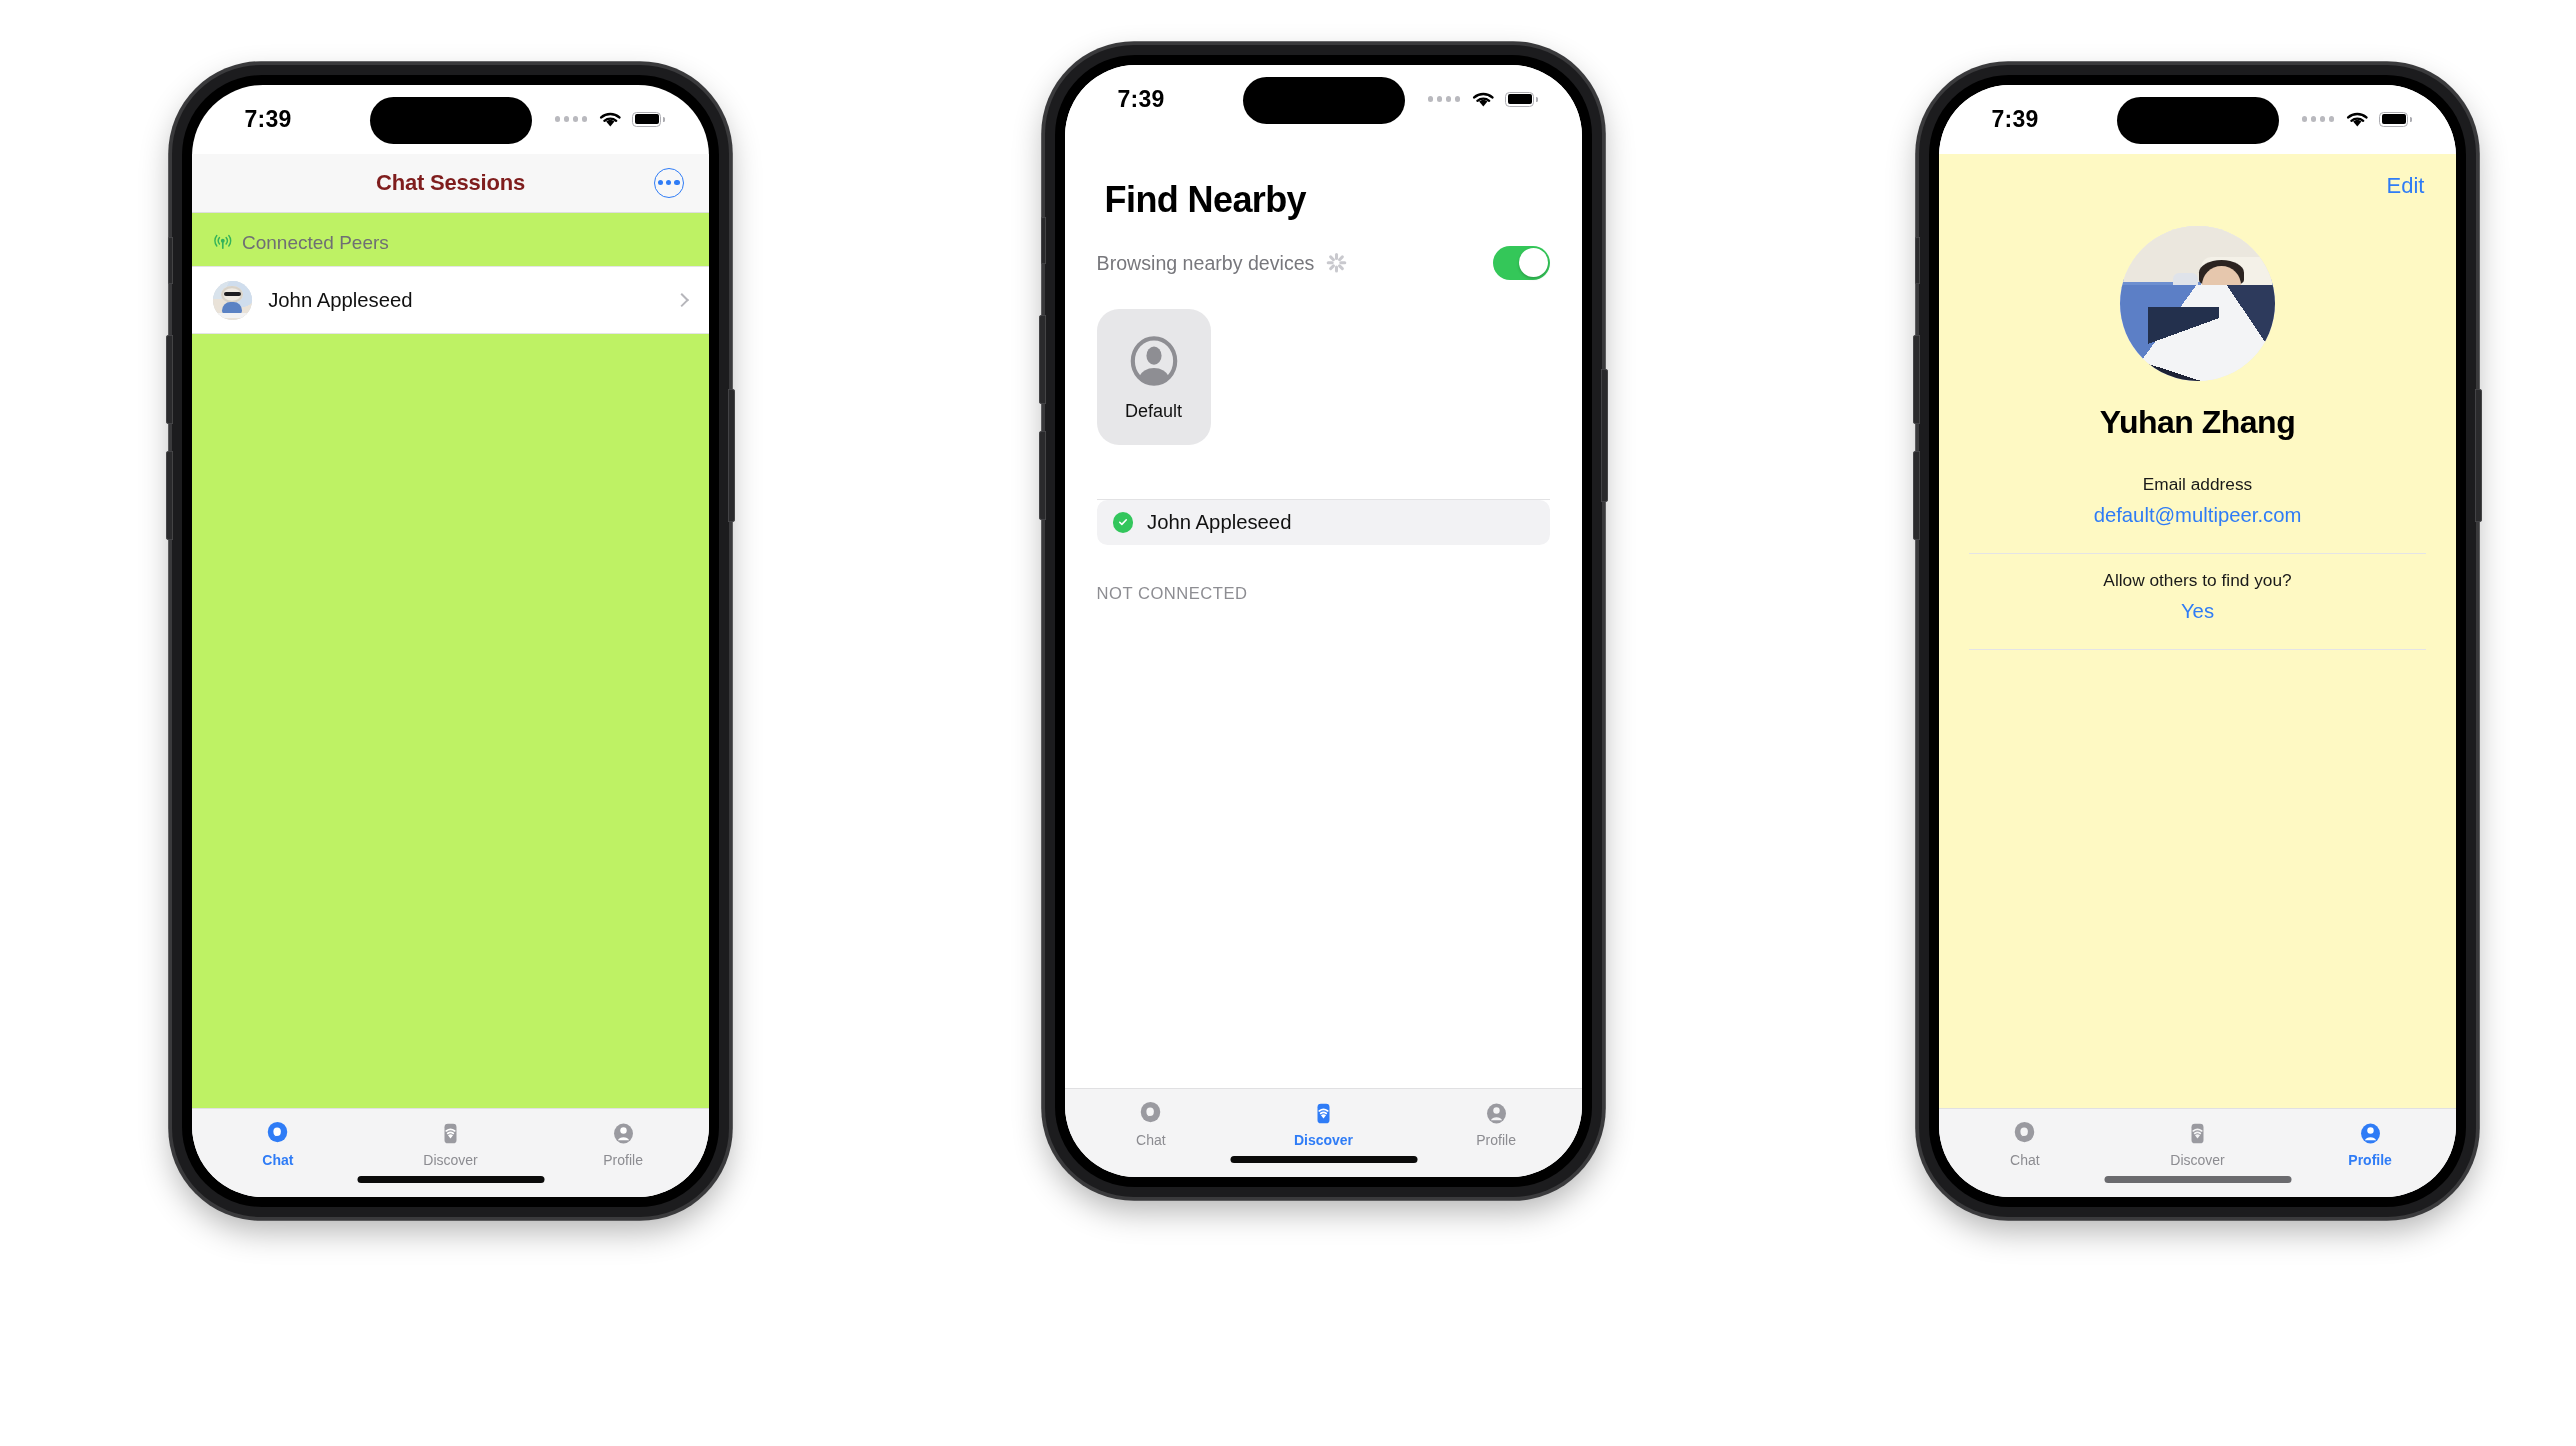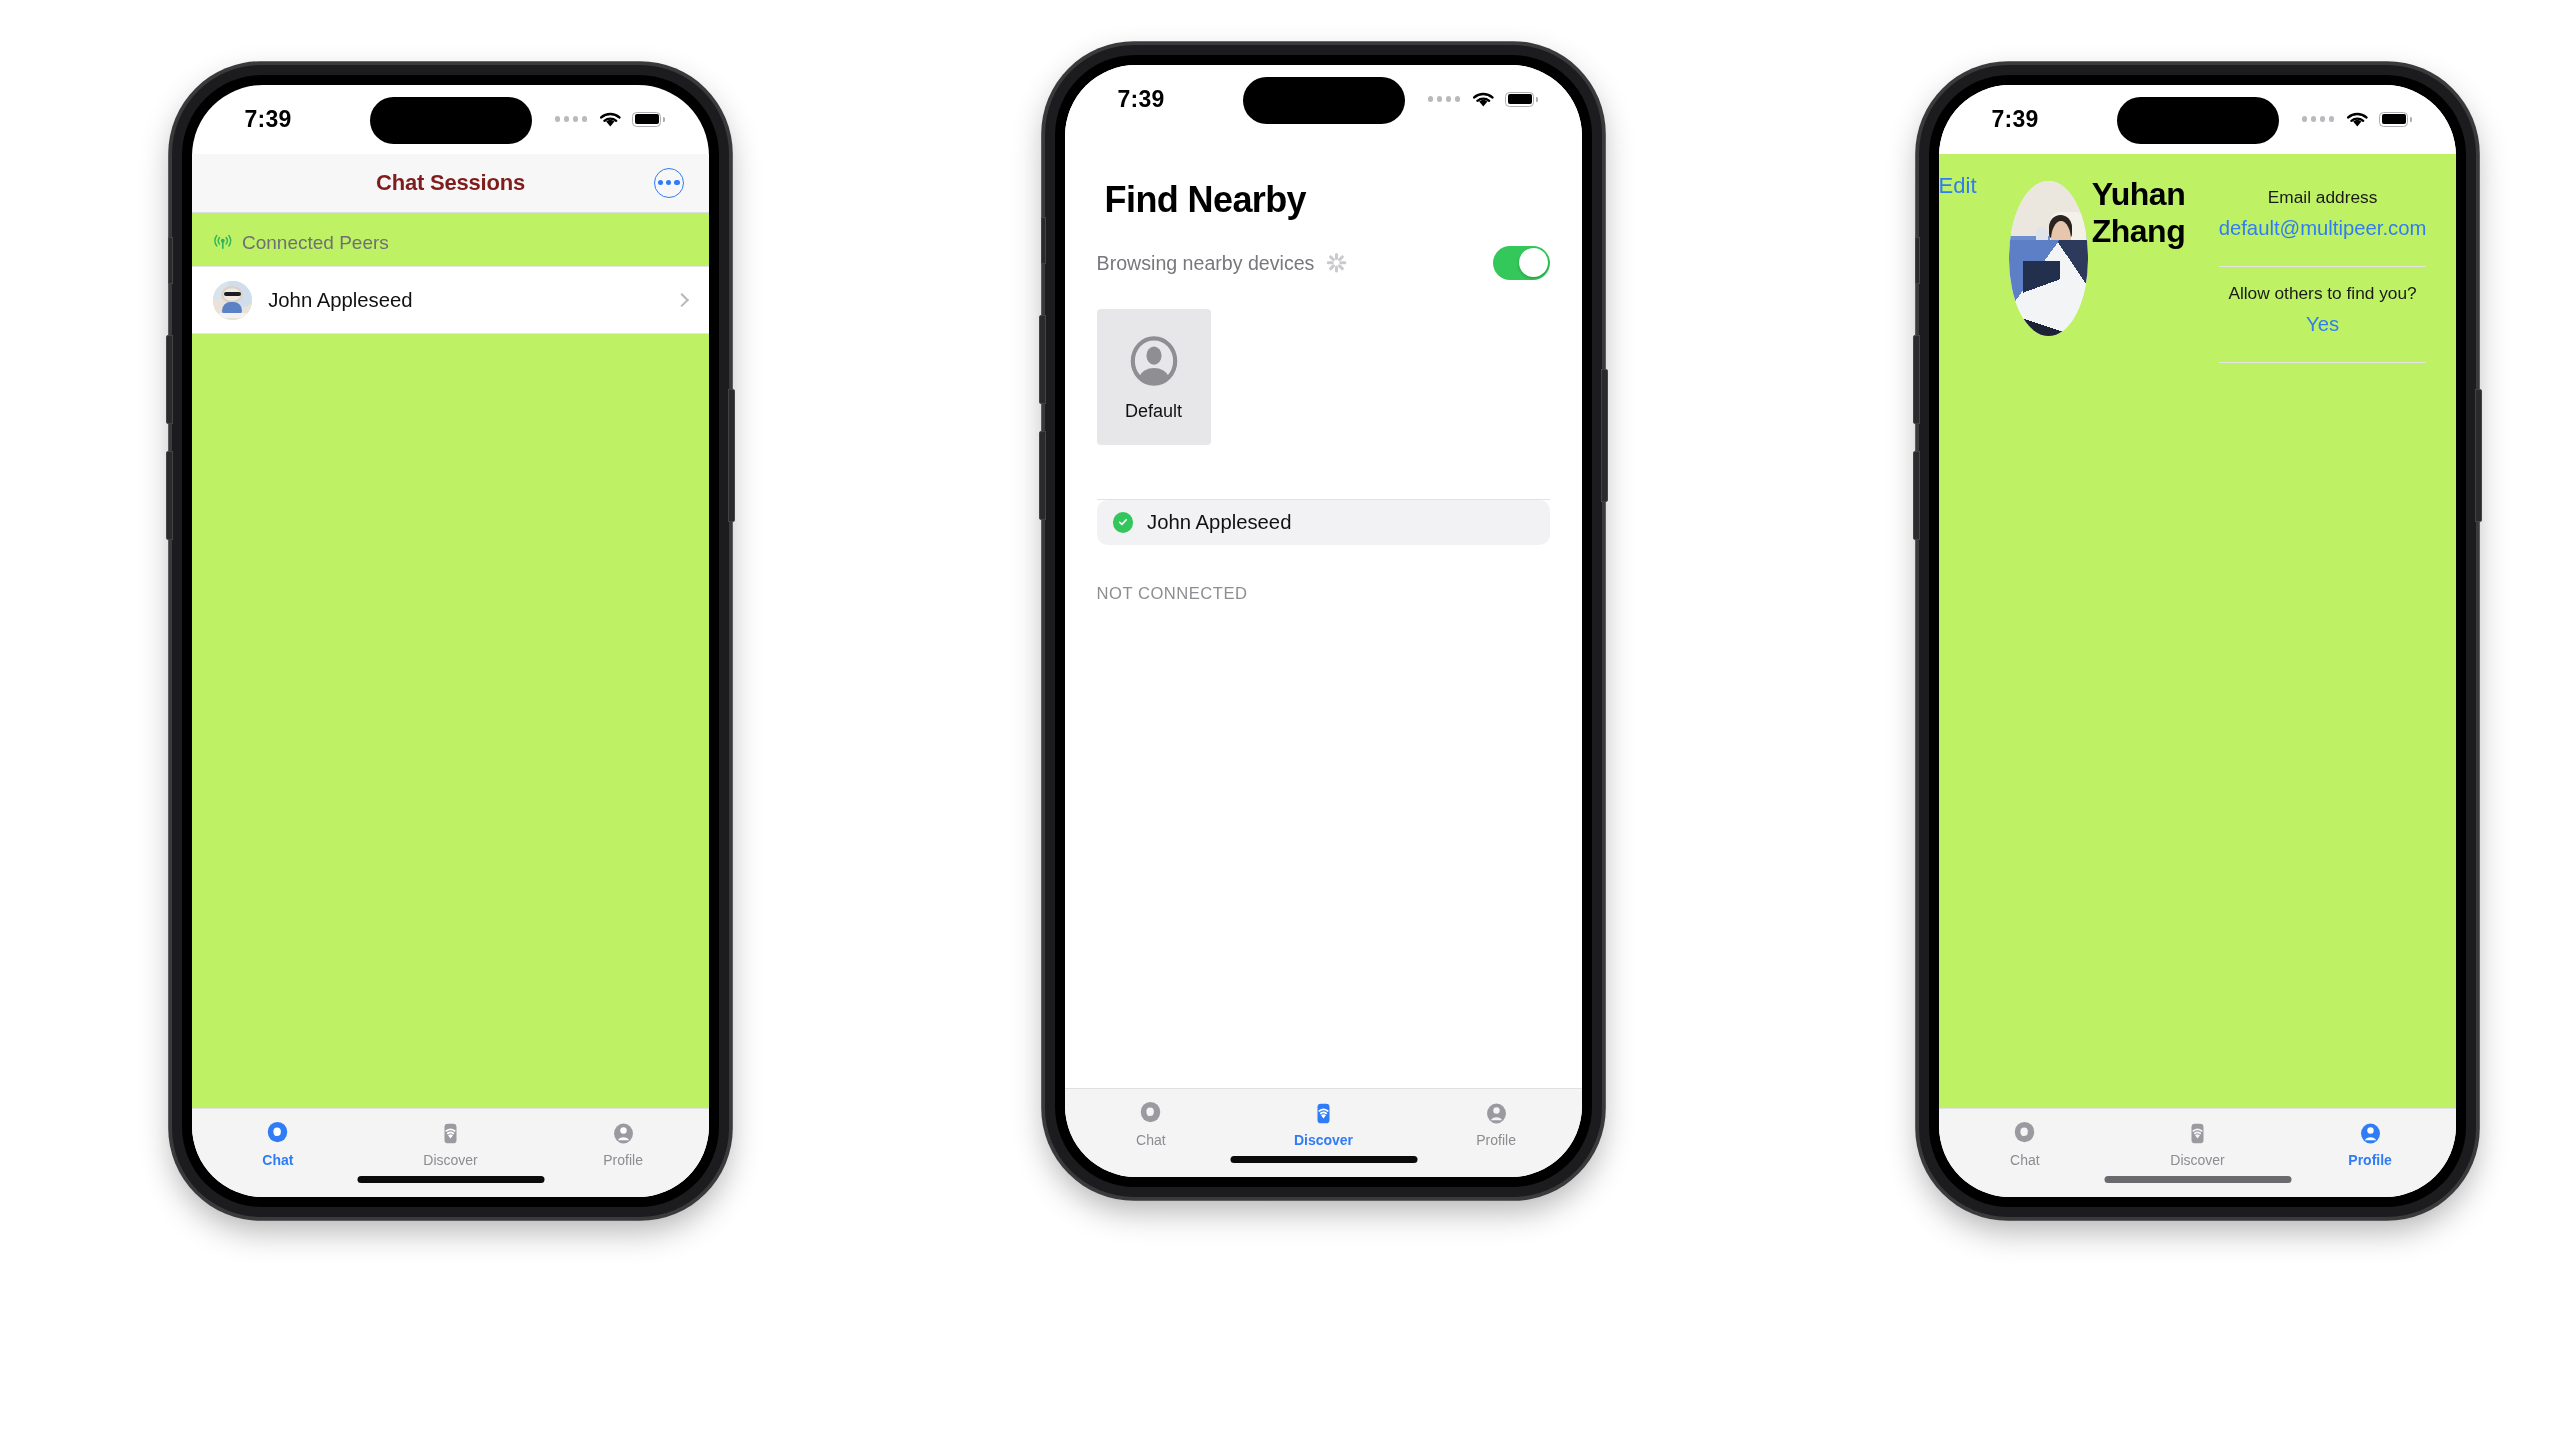--- a/index.html
+++ b/index.html
@@ -131,42 +131,42 @@
     margin-left: auto; width: 57px; height: 34px;
     border-radius: 18px; background: #34c759; position: relative;
   }
   .toggle i {
     position: absolute; right: 2.3px; top: 2.3px;
     width: 29px; height: 29px; border-radius: 50%; background: #fff;
     box-shadow: 0 1.5px 3px rgba(0,0,0,.22);
   }
   .card-area { padding: 29px 32px 0 32px; }
   .dev-card {
-    width: 114px; height: 136px; border-radius: 4px;
+    width: 114px; height: 136px; border-radius: 22px;
     background: #e7e7e9;
     display: flex; flex-direction: column; align-items: center; justify-content: center;
   }
   .dev-card-label { font-size: 18px; color: #111; margin-top: 12px; }
   .p2-divider { height: 0.8px; background: #e2e2e4; margin: 54px 32px 0 32px; }
   .grp-title {
     font-size: 16.6px; color: #8d8d92; letter-spacing: 0.5px;
     padding: 25.6px 0 10.5px 32px;
   }
   .conn-pill {
     margin: 0 32px; height: 45px; border-radius: 10.5px; background: #f2f2f4;
     display: flex; align-items: center; padding-left: 16.6px;
   }
   .check-badge {
     width: 20.3px; height: 20.3px; border-radius: 50%; background: #33c65c;
     display: flex; align-items: center; justify-content: center; flex: 0 0 20.3px;
   }
   .conn-name { font-size: 20.3px; color: #111; margin-left: 13.6px; }
 
   
-  .p3-body { flex: 1; background: #bef264; display: flex; flex-direction: row; }
+  .p3-body { flex: 1; background: #fef9c3; display: flex; flex-direction: column; }
   .edit-row { display: flex; justify-content: flex-end; padding: 19.6px 32px 0 0; }
   .edit-link { font-size: 22px; color: #2f7cf6; }
   .avatar-big {
     width: 155px; height: 155px; border-radius: 50%;
     margin: 27px auto 0 auto; overflow: hidden; position: relative;
     background: #dfe3e8;
   }
   .profile-name {
     text-align: center; font-size: 32px; font-weight: 700;
     color: #000; letter-spacing: -0.5px; margin-top: 22.6px;

